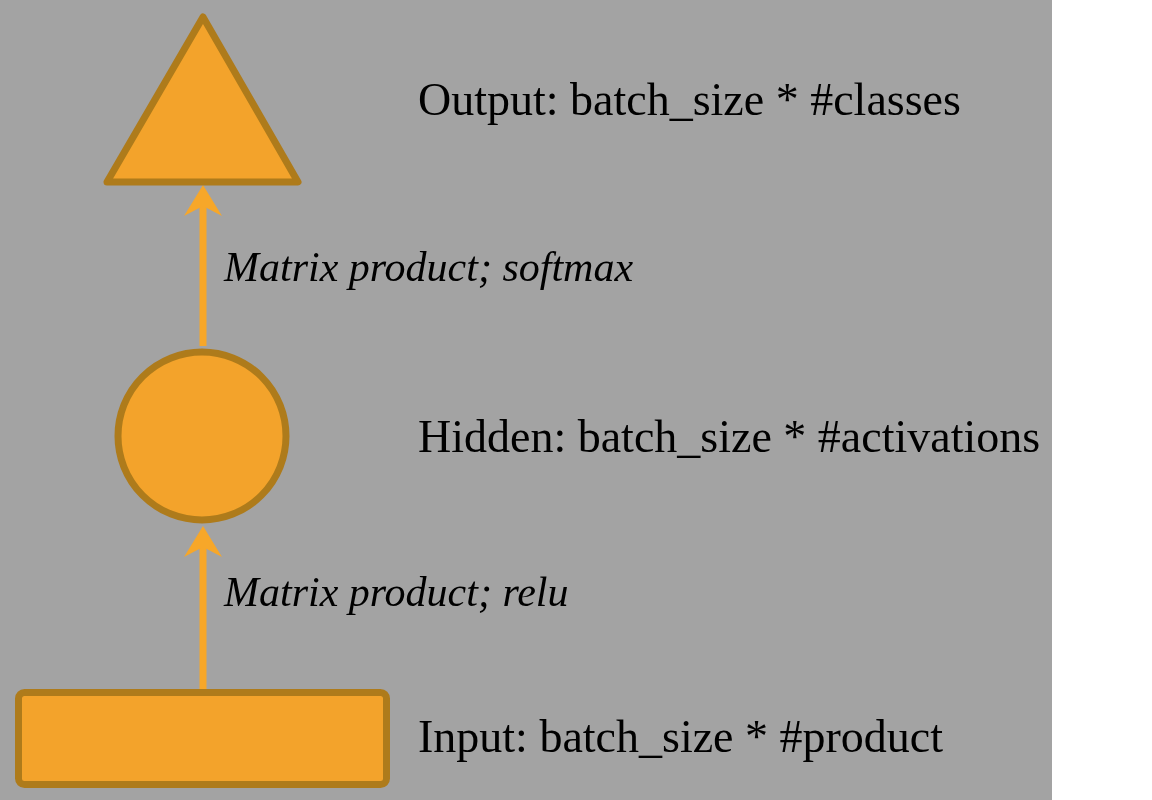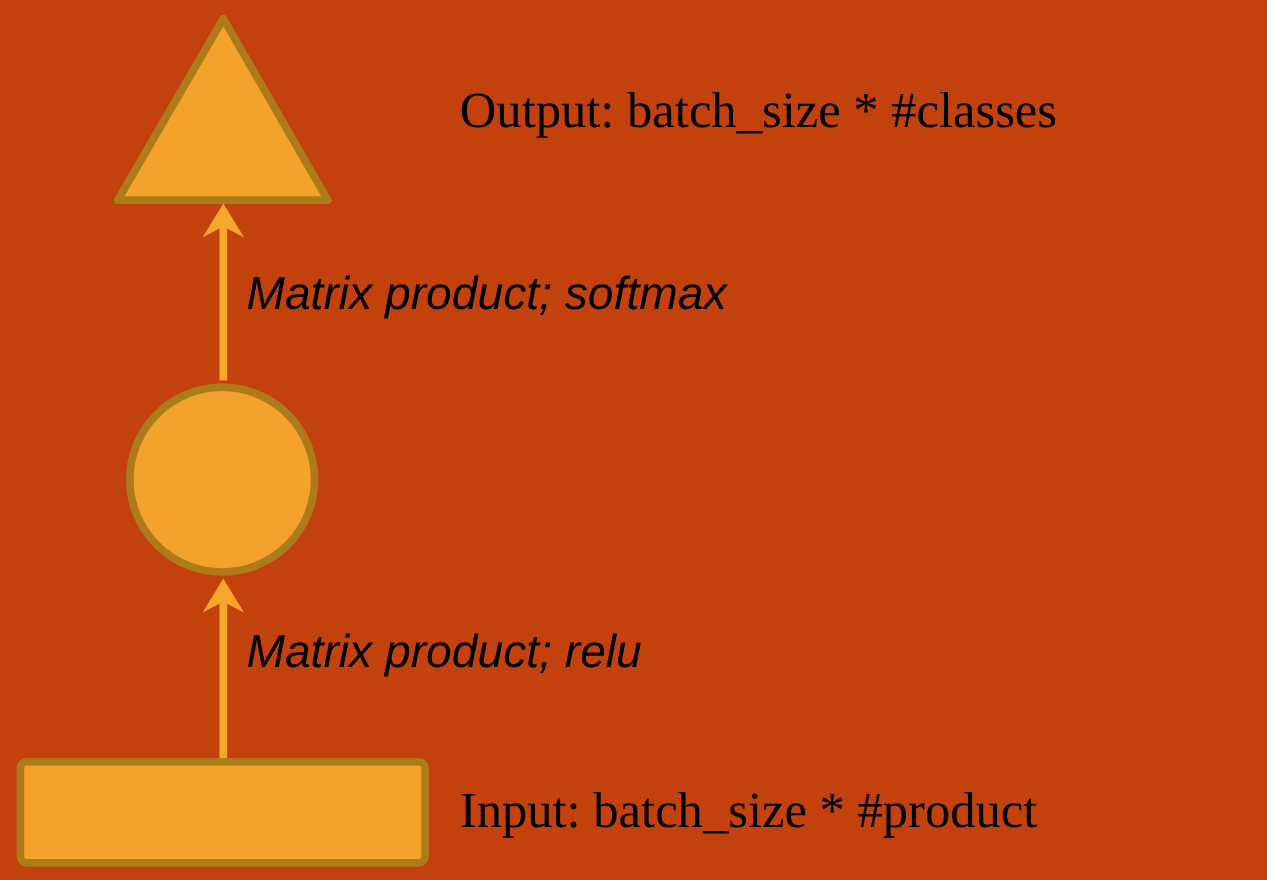--- a/index.html
+++ b/index.html
@@ -3,23 +3,23 @@
 <meta charset="utf-8">
 <style>
   html, body {
     margin: 0;
     padding: 0;
     background: #FFFFFF;
     font-family: "Liberation Serif", serif;
   }
   .stage {
     position: relative;
-    width: 1152px;
+    width: 1052px;
     height: 800px;
-    background: #c2410c;
+    background: #a3a3a3;
     overflow: hidden;
   }
   .layer-svg {
     position: absolute;
     left: 0;
     top: 0;
   }
   .node-label {
     position: absolute;
     color: #000000;
@@ -28,21 +28,21 @@
     white-space: nowrap;
     font-family: "Liberation Serif", serif;
   }
   .edge-label {
     position: absolute;
     color: #000000;
     font-size: 42px;
     line-height: 52px;
     font-style: italic;
     white-space: nowrap;
-    font-family: Liberation Sans, sans-serif;
+    font-family: Liberation Serif, serif;
   }
   .lbl-output { left: 418px; top: 72px; }
   .lbl-hidden { left: 418px; top: 409px; }
   .lbl-input  { left: 418px; top: 709px; }
   .lbl-softmax { left: 224px; top: 241px; }
   .lbl-relu    { left: 224px; top: 566px; text-align: right; }
 </style>
 </head>
 <body>
 
@@ -64,18 +64,19 @@
 
     <circle cx="202" cy="436" r="84" stroke-width="7" fill="#F3A32B" stroke="#AE7B1B"></circle>
 
     <rect x="18.5" y="692.5" width="368" height="92" rx="6" stroke-width="7" stroke-linejoin="round" fill="#F3A32B" stroke="#AE7B1B"></rect>
   </svg>
 
   <div class="node-label lbl-output">Output: batch_size * #classes</div>
 
   <div class="edge-label lbl-softmax">Matrix product; softmax</div>
 
+  <div class="node-label lbl-hidden">Hidden: batch_size * #activations</div>
 
   <div class="edge-label lbl-relu">Matrix product; relu</div>
 
   <div class="node-label lbl-input">Input: batch_size * #product</div>
 
 </div>
 
 </body></html>

